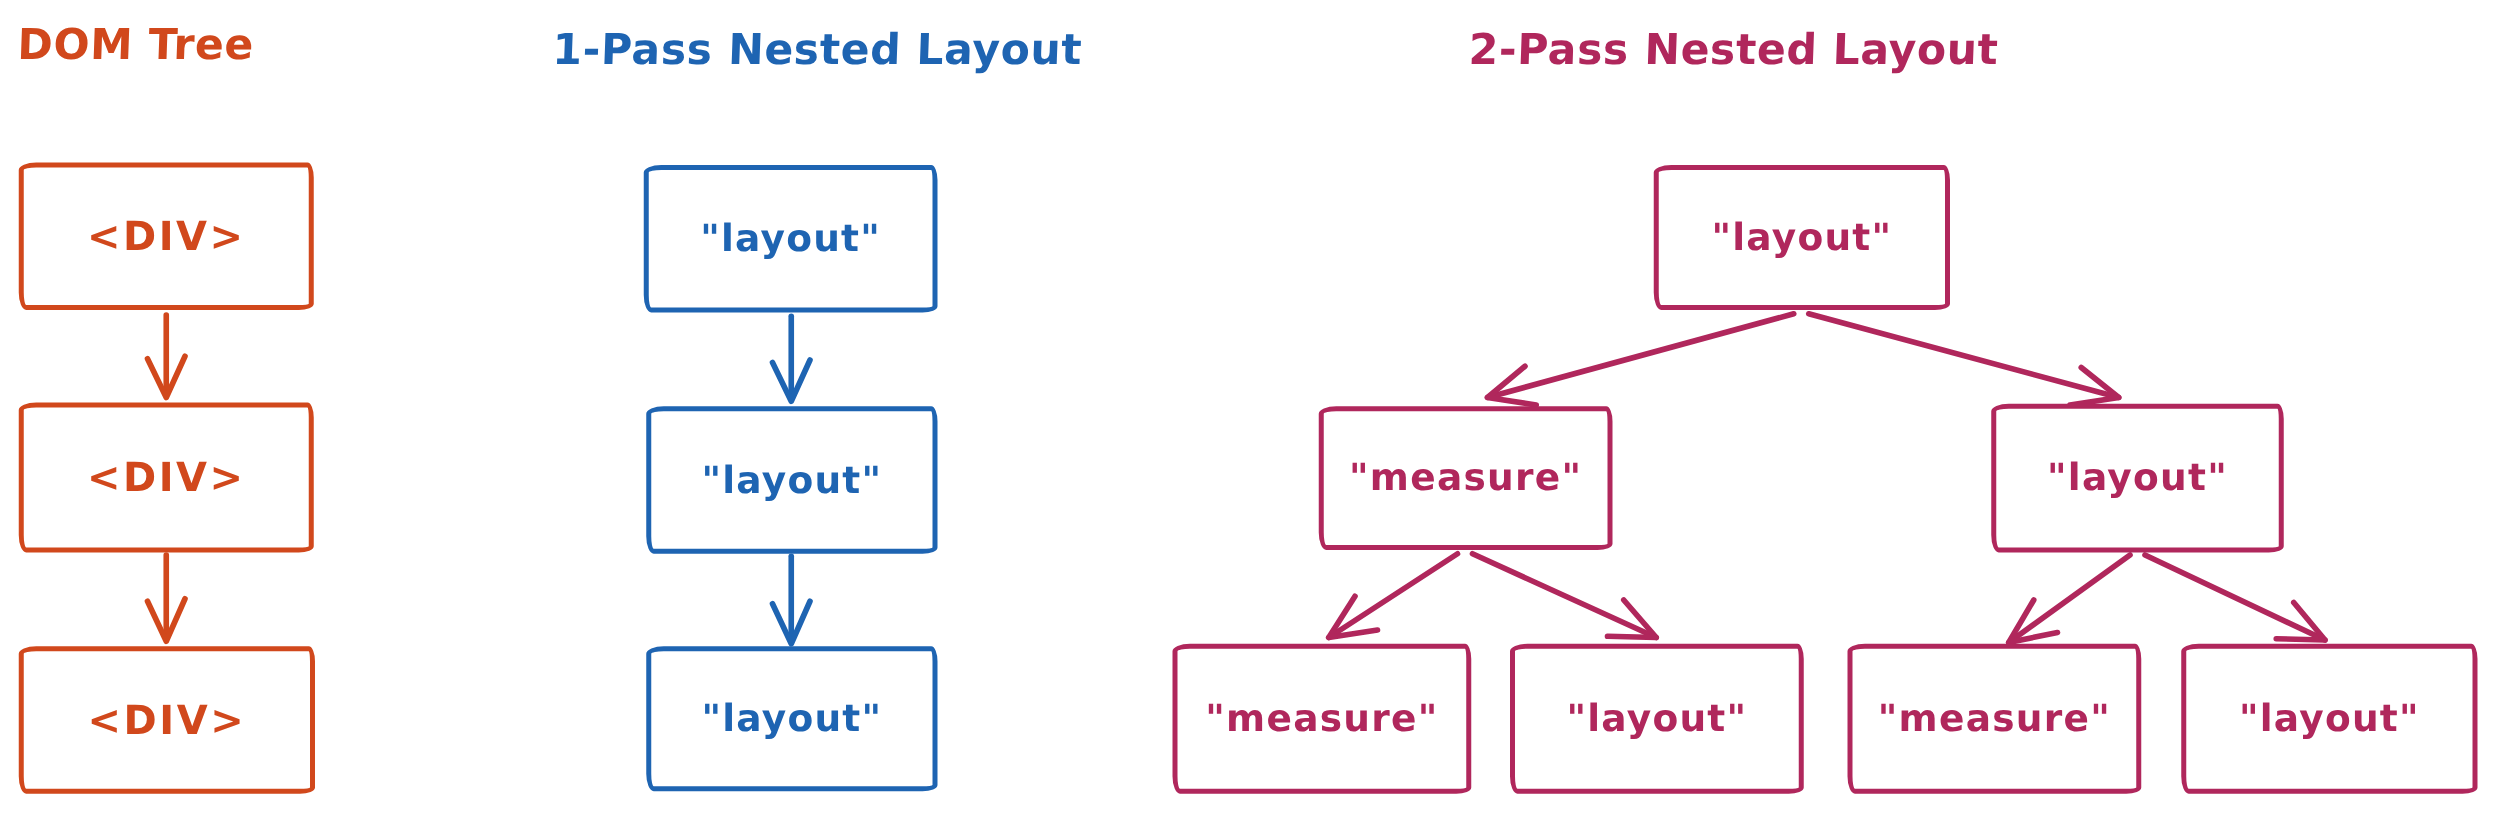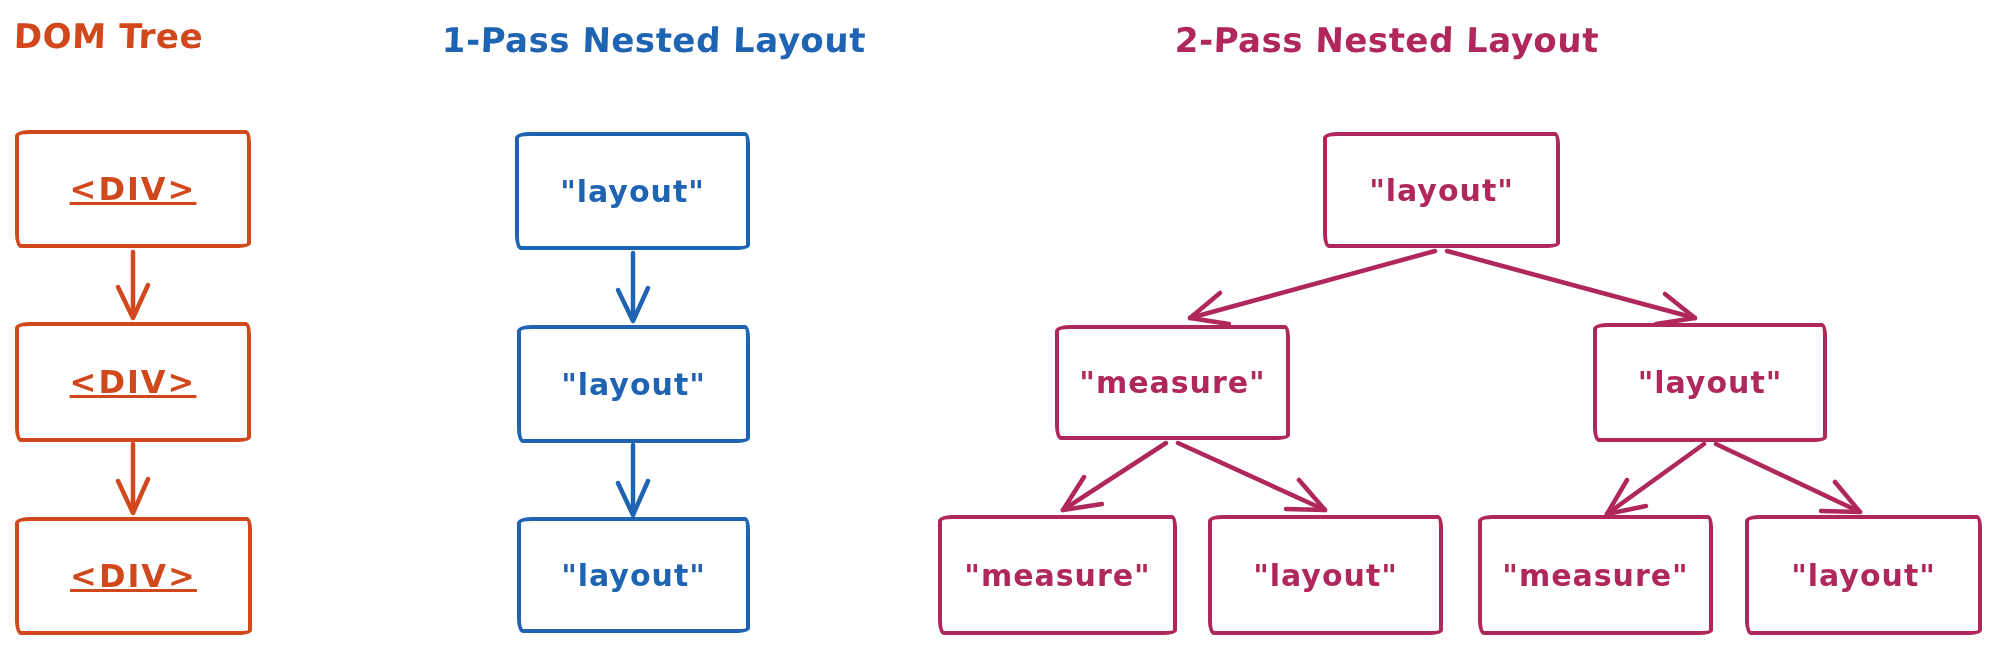--- a/index.html
+++ b/index.html
@@ -49,21 +49,21 @@
     box-sizing: border-box;
     background: transparent;
   }
   .node span {
     font-weight: bold;
     font-size: 30px;
     letter-spacing: 1px;
     white-space: nowrap;
   }
   .n-dom { border-color: var(--dom); color: var(--dom); }
-  .n-dom span { font-size: 32px; letter-spacing: 2px; text-decoration: underline; }
+  .n-dom span { font-size: 32px; letter-spacing: 2px; }
   .n-one { border-color: var(--one-pass); color: var(--one-pass); }
   .n-two { border-color: var(--two-pass); color: var(--two-pass); }
 </style>
 </head>
 <body>
 
 <div class="canvas">
 
   <svg class="arrows" viewBox="0 0 1999 654" xmlns="http://www.w3.org/2000/svg">
 

